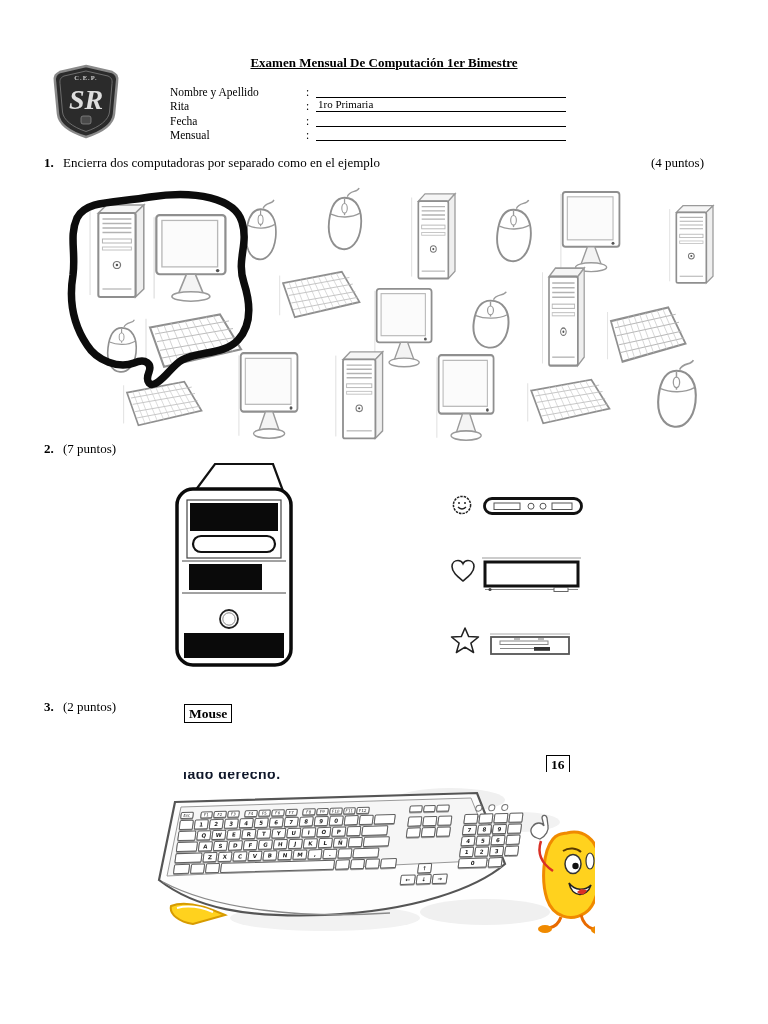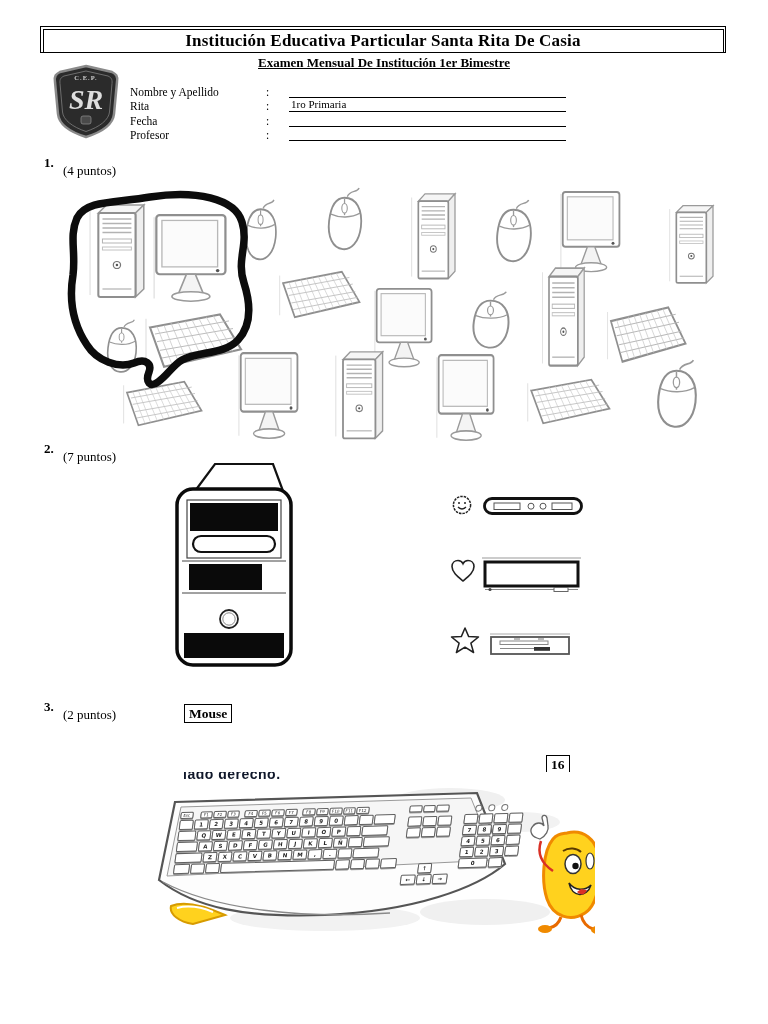--- a/index.html
+++ b/index.html
@@ -9,29 +9,29 @@
   .titlebox{position:absolute;left:40px;top:26px;width:686px;height:27px;border:1.5px solid #000;
             box-sizing:border-box;padding:1.5px;}
   .titlebox .inner{border:1px solid #000;height:100%;display:flex;align-items:center;justify-content:center;
             font-size:17px;font-weight:bold;letter-spacing:.2px;}
   .subtitle{position:absolute;left:0;top:55px;width:768px;text-align:center;
             font-size:13px;font-weight:bold;}
   .subtitle span{text-decoration:underline;}
   .logo{position:absolute;left:50px;top:62px;width:72px;height:78px;}
   .fields{position:absolute;left:130px;top:83px;width:436px;}
   .frow{display:flex;align-items:flex-end;height:14.6px;font-size:11.5px;}
-  .flabel{width:136px;flex:none;}
+  .flabel{width:136px;flex:none;margin-left:40px;}
   .fcolon{width:8px;flex:none;}
-  .fline{flex:1;border-bottom:1px solid #000;margin-left:15px;height:13px;line-height:13px;}
+  .fline{flex:1;border-bottom:1px solid #000;margin-left:2px;height:13px;line-height:13px;}
   .fvalue{font-size:11px;padding-left:2px;}
   
   .q{position:absolute;left:44px;width:660px;display:flex;font-size:13px;}
   .qnum{font-weight:bold;width:19px;flex:none;}
   .qtext{flex:1;}
-  .qpts{flex:none;margin-top:8px;}
+  .qpts{flex:none;}
   .q1{top:155px;} .q2{top:441px;} .q3{top:699px;}
   
   .q1grid{position:absolute;left:0;top:0;width:768px;height:1024px;pointer-events:none;}
   .clip{position:absolute;}
   .clip svg{width:100%;height:100%;display:block;}
   .circleOverlay{position:absolute;left:0;top:0;width:768px;height:1024px;pointer-events:none;}
   
   .cpu{position:absolute;left:170px;top:459px;width:134px;height:214px;}
   .m-sym{position:absolute;}
   
@@ -98,25 +98,22 @@
       <symbol id="sym-keyboard" viewBox="0 0 100 55">
         <line x1="2" y1="8" x2="2" y2="50" stroke="#dcdcdc" stroke-width="1"></line>
         <polygon points="6,16 76,4 97,36 20,52" fill="#ffffff" stroke="#8f8f8f" stroke-width="2"></polygon>
         <path d="M11,22 L85,10 M13,29 L89,17 M16,37 L92,25 M18,44 L95,31" stroke="#b8b8b8" stroke-width="0.9" fill="none"></path>
         <path d="M13,15 L28,50 M20,14 L35,49 M27,12 L43,47 M34,11 L51,46 M41,10 L58,44 M48,9 L66,42
                  M55,8 L74,41 M62,6 L82,39 M69,5 L89,38" stroke="#c4c4c4" stroke-width="0.7" fill="none"></path>
       </symbol>
     </defs>
   </svg>
 
-  <div class="titlebox">
-    <div class="inner">Institución Educativa Particular Santa Rita De Casia</div>
-  </div>
   <div class="subtitle">
-    <span>Examen Mensual De Institución 1er Bimestre</span>
+    <span>Examen Mensual De Computación 1er Bimestre</span>
   </div>
 
   <svg class="logo" viewBox="0 0 72 78">
     <path d="M36,4 L62,10 C66,12 68,14 67,20 L64,52 C63,62 52,70 36,75 C20,70 9,62 8,52 L5,20 C4,14 6,12 10,10 Z" fill="#2b2b2b" stroke="#8a8a8a" stroke-width="2.5"></path>
     <path d="M36,9 L58,14 C61,15.5 62.5,17 62,21.5 L59.5,50 C58.7,58 49.5,65 36,69.5 C22.5,65 13.3,58 12.5,50 L10,21.5 C9.5,17 11,15.5 14,14 Z" fill="none" stroke="#6d6d6d" stroke-width="1"></path>
     <text x="36" y="18" text-anchor="middle" font-family="Liberation Serif,serif" font-size="6.5" font-weight="bold" fill="#cfcfcf" letter-spacing="1">C.E.P.</text>
     <text x="36" y="47" text-anchor="middle" font-family="Liberation Serif,serif" font-style="italic" font-size="28" font-weight="bold" fill="#dedede">SR</text>
     <rect x="31" y="54" width="10" height="8" rx="2" fill="#4a4a4a" stroke="#888" stroke-width="0.8"></rect>
   </svg>
 
@@ -130,28 +127,29 @@
         <span class="flabel">Rita</span>
         <span class="fcolon">:</span>
         <span class="fline"><span class="fvalue">1ro Primaria</span></span>
       </div>
       <div class="frow">
         <span class="flabel">Fecha</span>
         <span class="fcolon">:</span>
         <span class="fline"><span class="fvalue"></span></span>
       </div>
       <div class="frow">
-        <span class="flabel">Profesor</span>
+        <span class="flabel">Mensual</span>
         <span class="fcolon">:</span>
         <span class="fline"><span class="fvalue"></span></span>
       </div>
     </div>
 
   <div class="q q1">
     <span class="qnum">1.</span>
+    <span class="qtext">Encierra dos computadoras por separado como en el ejemplo</span>
     <span class="qpts">(4 puntos)</span>
   </div>
   <div class="q q2">
     <span class="qnum">2.</span>
     <span class="qpts">(7 puntos)</span>
   </div>
   <div class="q q3">
     <span class="qnum">3.</span>
     <span class="qpts">(2 puntos)</span>
   </div>

